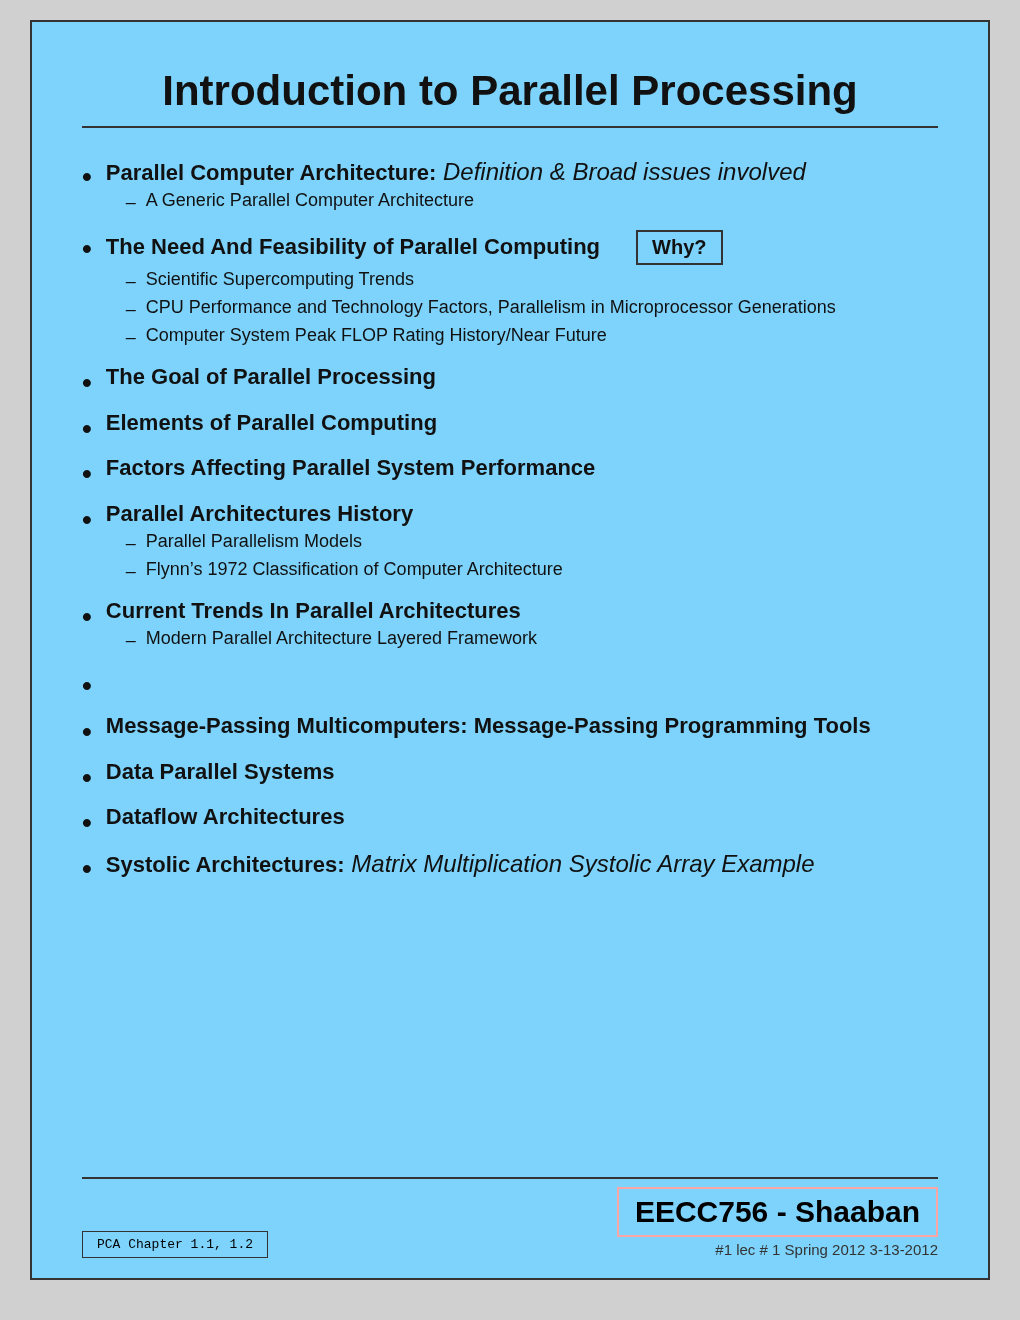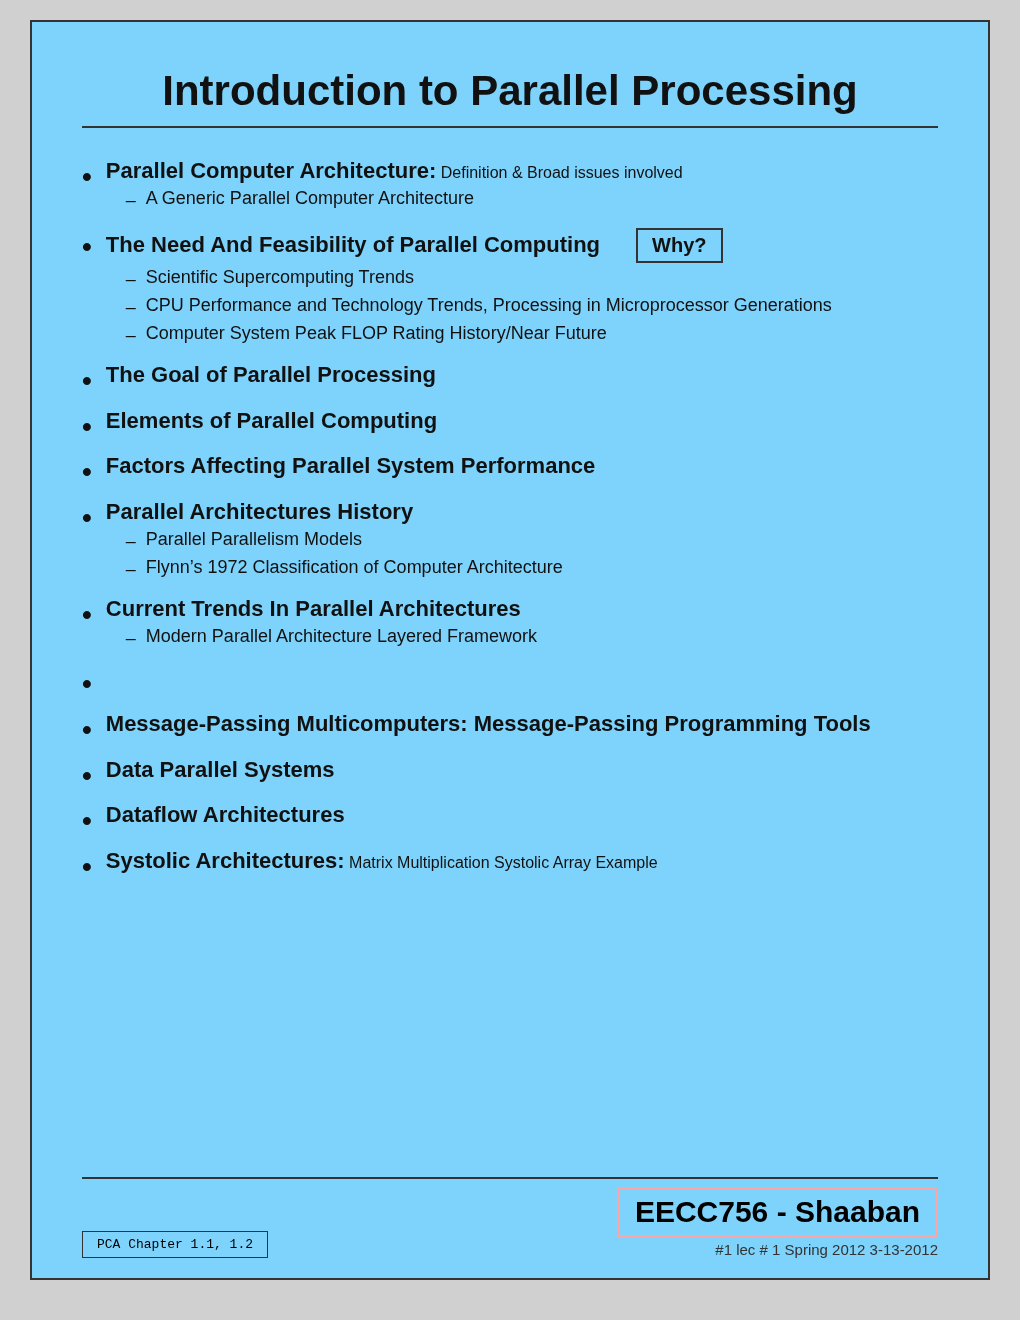--- a/index.html
+++ b/index.html
@@ -106,21 +106,22 @@
     }
 
     .item-inline {
       display: flex;
       align-items: center;
       flex-wrap: nowrap;
     }
 
     .normal-weight {
       font-weight: normal;
-      font-size: 16px;
+      font-size: 24px;
+      font-style: italic;
     }
 
     .footer-area {
       border-top: 2px solid #333;
       margin-top: 20px;
       padding-top: 8px;
       display: flex;
       justify-content: space-between;
       align-items: flex-end;
     }
@@ -184,21 +185,21 @@
             <span>The Need And Feasibility of Parallel Computing</span>
             <span class="why-box">Why?</span>
           </div>
           <ul class="sub-list">
             <li>
               <span class="sub-dash">–</span>
               <span>Scientific Supercomputing Trends</span>
             </li>
             <li>
               <span class="sub-dash">–</span>
-              <span>CPU Performance and Technology Trends,  Processing in Microprocessor Generations</span>
+              <span>CPU Performance and Technology Factors,  Parallelism in Microprocessor Generations</span>
             </li>
             <li>
               <span class="sub-dash">–</span>
               <span>Computer System Peak FLOP Rating History/Near Future</span>
             </li>
           </ul>
         </div>
       </li>
 
       <li>

